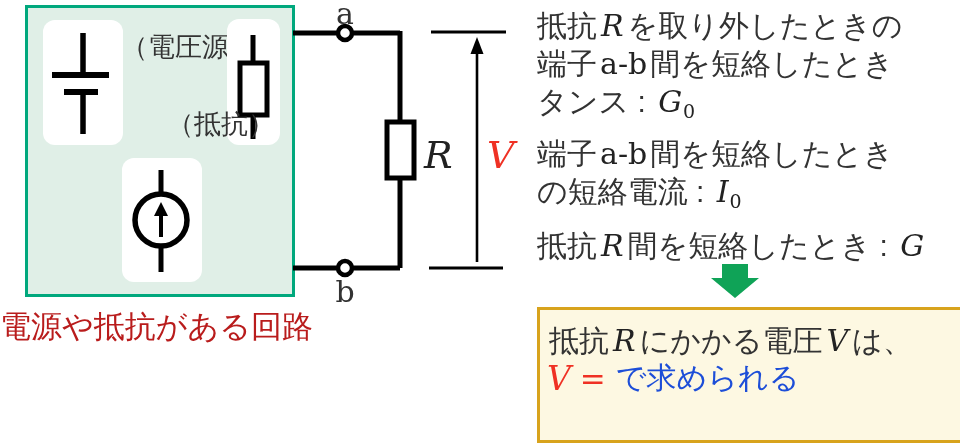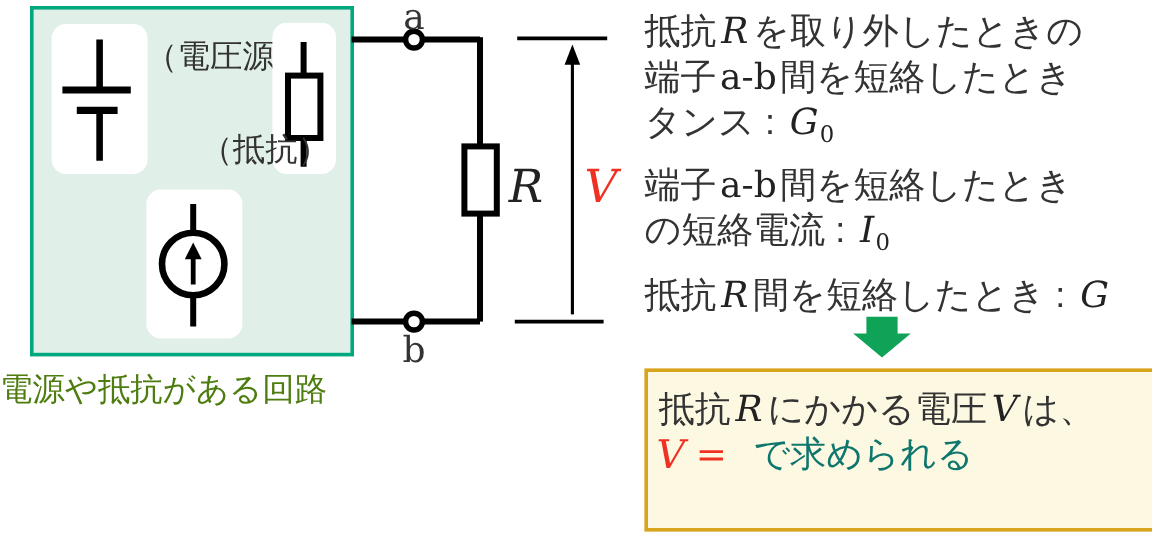--- a/index.html
+++ b/index.html
@@ -15,21 +15,21 @@
   .sym-card{position:absolute;background:#ffffff;border-radius:12px;}
   .card-voltage{left:15px;top:12px;width:80px;height:125px;}
   .card-resistor{left:199px;top:11px;width:53px;height:126px;}
   .card-current{left:94px;top:150px;width:80px;height:124px;}
   .sym-card svg{position:absolute;left:0;top:0;}
   .sym-label{position:absolute;font-size:27px;color:#333;white-space:nowrap;}
   .lbl-voltage{left:93px;top:21px;}
   .lbl-resistor{left:139px;top:98px;}
   .lbl-current{left:166px;top:195px;}
   .caption{
-    position:absolute;left:0px;top:306px;font-size:27px;color:#4d7c0f;white-space:nowrap;
+    position:absolute;left:0px;top:306px;font-size:31px;color:#b91c1c;white-space:nowrap;
   }
   
   .circuit-svg{position:absolute;left:0;top:0;width:960px;height:446px;}
   .wire{stroke:#000;stroke-width:5;fill:none;}
   .thin{stroke:#000;stroke-width:3;fill:none;}
   .term{fill:#fff;stroke:#000;stroke-width:4.5;}
   .svg-serif{font-family:"DejaVu Serif","Liberation Serif",serif;}
   
   .note-line{position:absolute;left:537px;font-size:30px;color:#333;white-space:nowrap;}
   .m{font-family:"DejaVu Serif","Liberation Serif",serif;font-style:italic;color:#222;margin:0 4px;}
@@ -43,21 +43,21 @@
   .r-line1{position:absolute;left:9px;top:11px;font-size:30px;color:#333;white-space:nowrap;}
   .r-formula{position:absolute;left:5px;top:48px;display:flex;align-items:center;white-space:nowrap;}
   .f-red{color:#ef3124;}
   .f-v{font-family:"DejaVu Serif","Liberation Serif",serif;font-style:italic;font-size:33px;margin:0 9px 0 2px;}
   .f-eq{font-family:"DejaVu Serif","Liberation Serif",serif;font-size:31px;margin-right:10px;}
   .frac{display:inline-block;text-align:center;font-family:"DejaVu Serif","Liberation Serif",serif;font-style:italic;}
   .frac .num{display:block;font-size:27px;padding:0 8px 3px;border-bottom:3px solid #ef3124;}
   .frac .den{display:block;font-size:27px;padding-top:3px;}
   .fsub{font-size:17px;font-style:normal;position:relative;bottom:-5px;}
   .f-plus{font-style:normal;margin:0 5px;}
-  .f-suffix{font-size:30px;color:#0f766e;margin-left:12px;}
+  .f-suffix{font-size:30px;color:#1d4ed8;}
 </style>
 </head>
 <body>
 
 <div class="stage">
 
   <div class="source-box">
     <div class="sym-card card-voltage">
       <svg width="80" height="125" viewBox="0 0 80 125">
         <line x1="40" y1="13" x2="40" y2="55" stroke="#000" stroke-width="5.5"></line>

